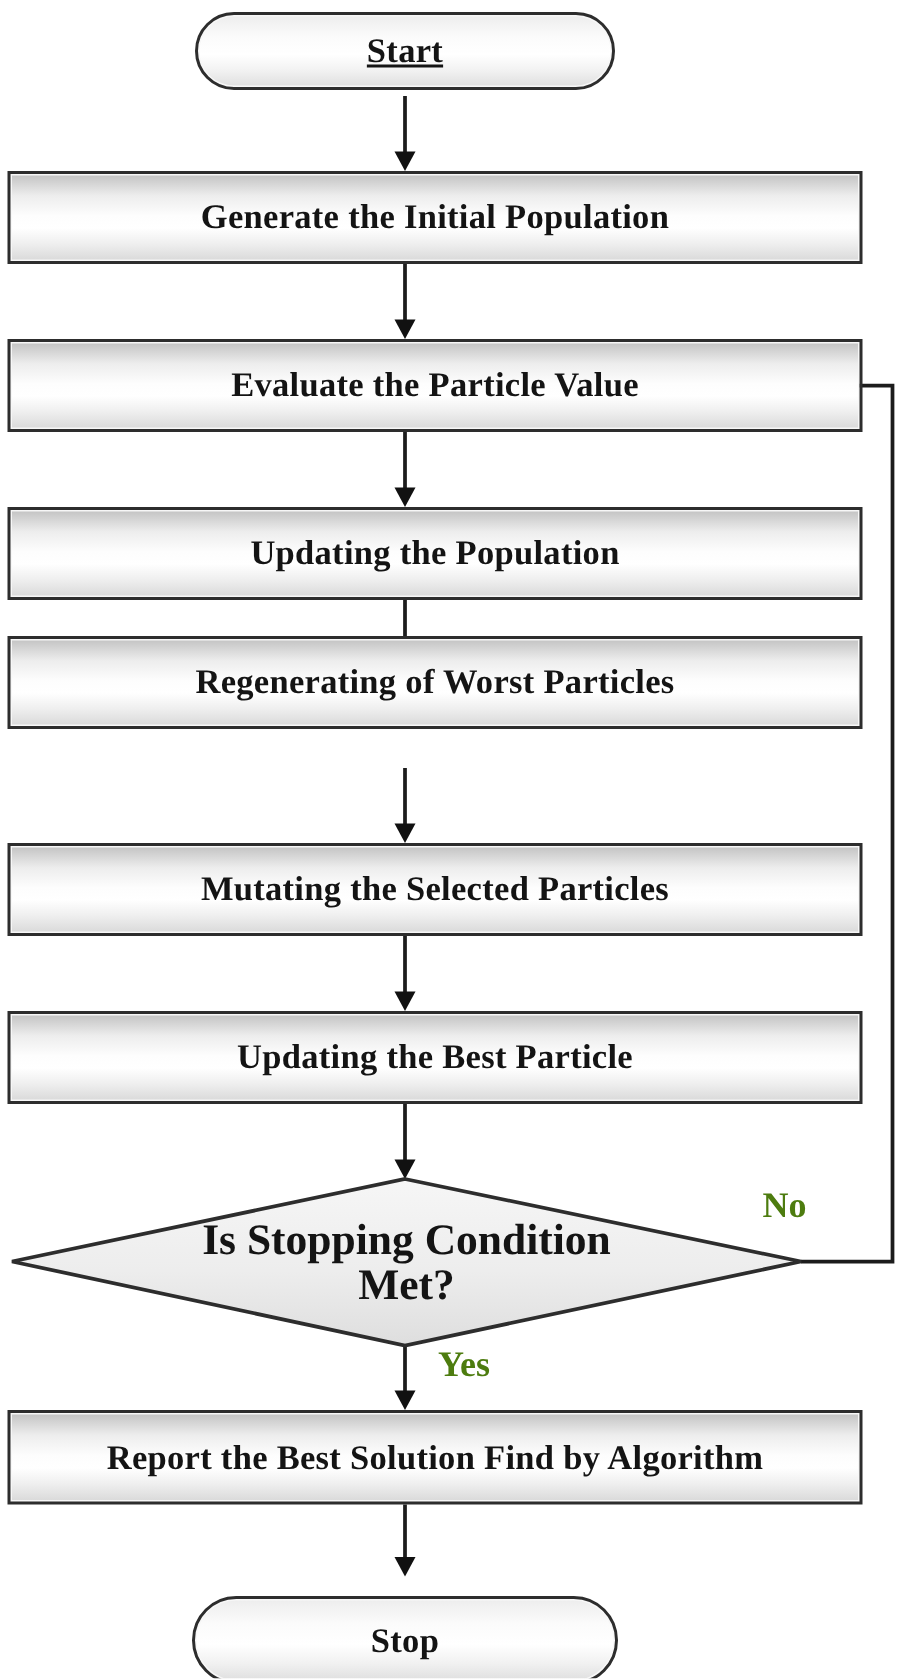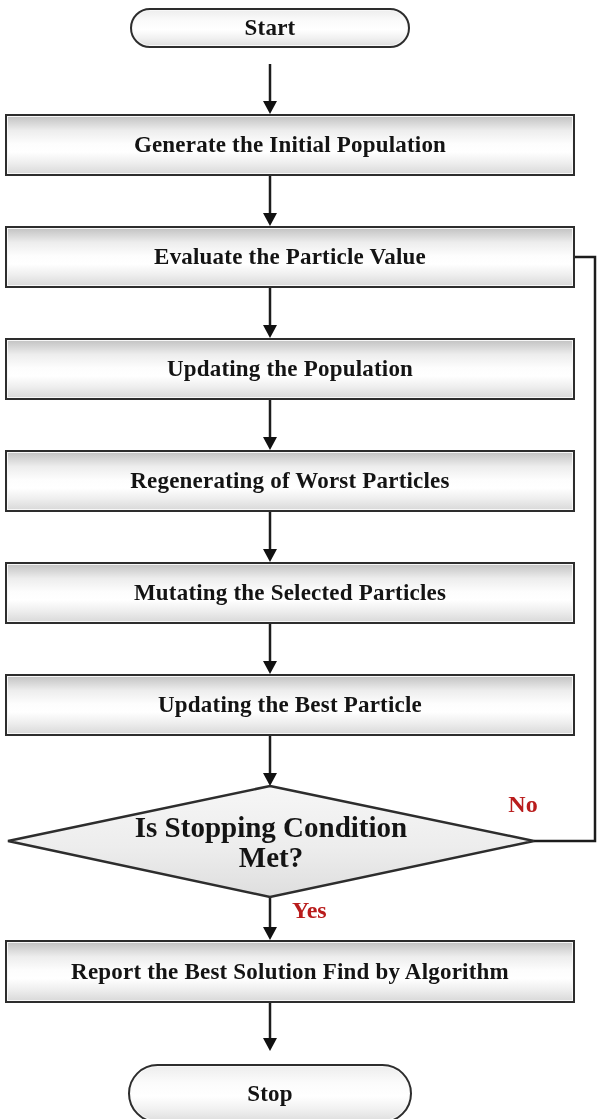--- a/index.html
+++ b/index.html
@@ -17,36 +17,36 @@
     left:5px;width:570px;height:62px;
     border:2px solid #2d2d2d;
     background:linear-gradient(180deg,#c2c2c2 0%,#ededed 25%,#fdfdfd 48%,#ffffff 62%,#efefef 80%,#d9d9d9 100%);
     box-shadow:inset 0 0 0 1px #f7f7f7;
   }
   .terminator{
     border:2.5px solid #2d2d2d;border-radius:30px;
     background:linear-gradient(180deg,#ededed 0%,#fbfbfb 30%,#ffffff 55%,#f1f1f1 78%,#dedede 100%);
     box-shadow:inset 0 0 0 1px #f7f7f7;
   }
-  .start{left:130px;top:8px;width:280px;height:40px;}
+  .start{left:130px;top:8px;width:280px;height:52px;text-decoration:underline;}
   .stop{left:128px;top:1051px;width:284px;height:59px;margin-top:13px;}
   .b-generate{top:114px;}
   .b-evaluate{top:226px;}
   .b-update-pop{top:338px;}
-  .b-regenerate{top:450px;}
+  .b-regenerate{top:424px;}
   .b-mutate{top:562px;}
   .b-update-best{top:674px;}
   .b-report{top:940px;height:63px;}
   .diamond-label{
     position:absolute;left:85px;top:802px;width:372px;height:80px;z-index:2;
     display:flex;flex-direction:column;align-items:center;justify-content:center;
     color:#141414;font-size:29px;font-weight:bold;line-height:30px;text-align:center;
   }
   .edge-label{
-    position:absolute;z-index:2;color:#b91c1c;font-size:24px;font-weight:bold;
+    position:absolute;z-index:2;color:#4d7c0f;font-size:24px;font-weight:bold;
   }
   .label-yes{left:292px;top:897px;}
   .label-no{left:499px;top:791px;width:48px;text-align:center;}
 </style>
 </head>
 <body>
 
 <div class="canvas">
 
   <svg class="connectors" viewBox="0 0 605 1119" xmlns="http://www.w3.org/2000/svg">

